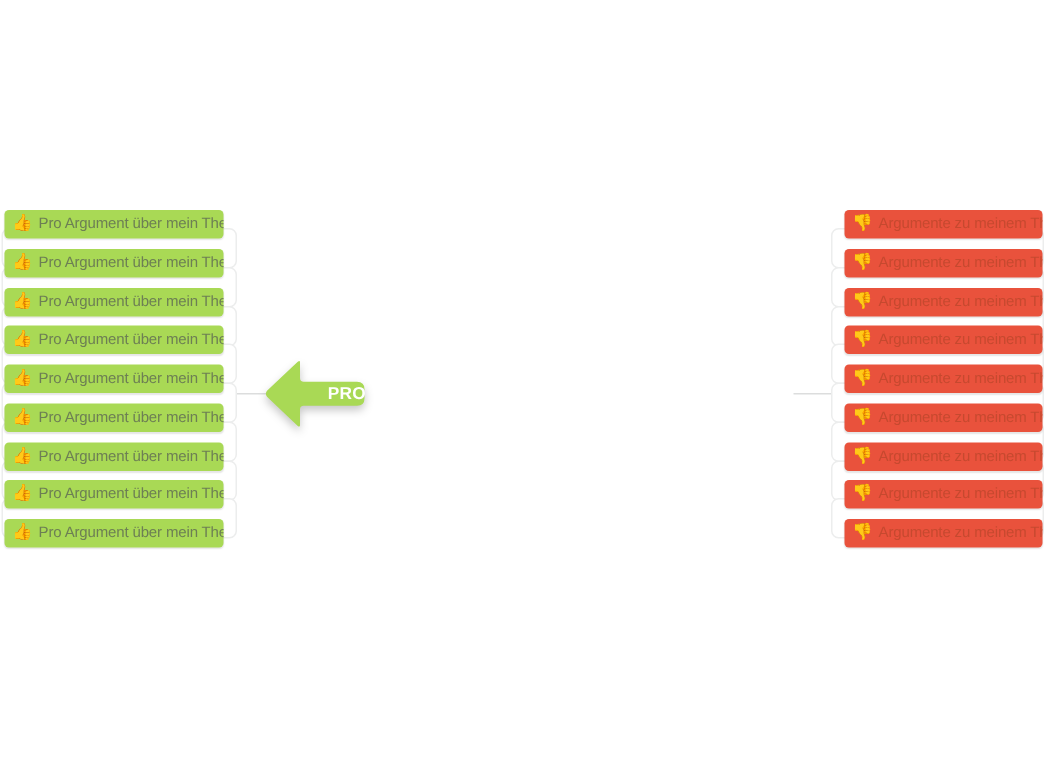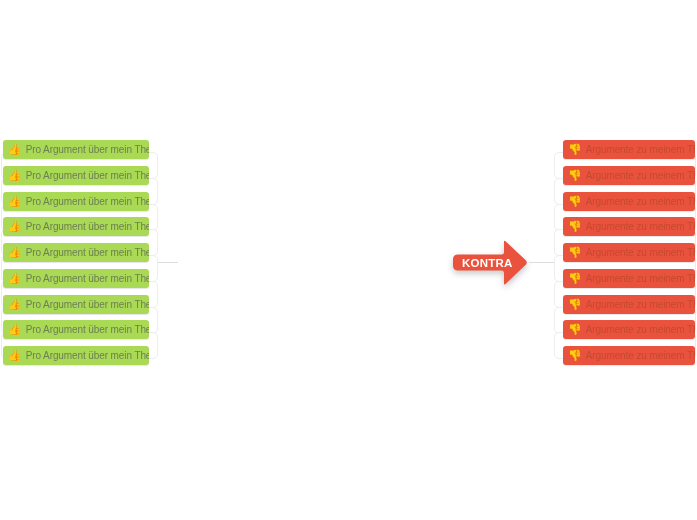--- a/index.html
+++ b/index.html
@@ -176,41 +176,41 @@
         <span class="leaf-label">Pro Argument über mein Thema</span>
       </div>
       <div class="leaf pro" style="top: 346px;">
         <span class="leaf-icon">👍</span>
         <span class="leaf-label">Pro Argument über mein Thema</span>
       </div>
     </div>
 
   <div class="connector h" id="pro-connector" style="left:158px; top:262px; width:20px;"></div>
 
-
-
-  <div class="arrow-wrap" id="arrow-kontra">
-    <svg width="76" height="45" viewBox="0 0 76 45" aria-hidden="true">
-      <path d="M 52 1.5 L 52 12
-               Q 52 14.5 49.5 14.5
-               L 6 14.5
-               Q 1 14.5 1 19.5
-               L 1 25.5
-               Q 1 30.5 6 30.5
-               L 49.5 30.5
-               Q 52 30.5 52 33
-               L 52 43.5
-               Q 52 45 53.5 44
-               L 74 24.5
-               Q 75.5 22.5 74 20.5
-               L 53.5 1.2
-               Q 52 0 52 1.5 Z" fill="#e9523c"></path>
+  <div class="arrow-wrap" id="arrow-pro">
+    <svg width="68" height="45" viewBox="0 0 68 45" aria-hidden="true">
+      <path d="M 24 1.5 L 24 12
+               Q 24 14.5 26.5 14.5
+               L 62 14.5
+               Q 67 14.5 67 19.5
+               L 67 25.5
+               Q 67 30.5 62 30.5
+               L 26.5 30.5
+               Q 24 30.5 24 33
+               L 24 43.5
+               Q 24 45 22.5 44
+               L 2 24.5
+               Q 0.5 22.5 2 20.5
+               L 22.5 1.2
+               Q 24 0 24 1.5 Z" fill="#a9d955"></path>
     </svg>
-    <span class="arrow-label">KONTRA</span>
+    <span class="arrow-label">PRO</span>
   </div>
+
+
 
   <div class="connector h" id="kontra-connector" style="left:529px; top:262px; width:26px;"></div>
 
   <div id="kontra-cards">
       <div class="branch-card" style="left: 554px; width: 142px; top: 152px; height: 27px;"></div>
       <div class="branch-card" style="left: 554px; width: 142px; top: 178px; height: 27px;"></div>
       <div class="branch-card" style="left: 554px; width: 142px; top: 204px; height: 27px;"></div>
       <div class="branch-card" style="left: 554px; width: 142px; top: 229px; height: 27px;"></div>
       <div class="branch-card" style="left: 554px; width: 142px; top: 255px; height: 27px;"></div>
       <div class="branch-card" style="left: 554px; width: 142px; top: 281px; height: 27px;"></div>

